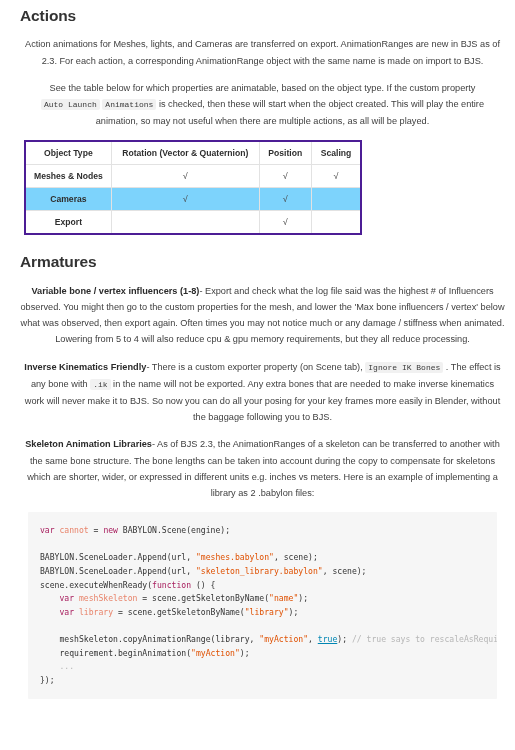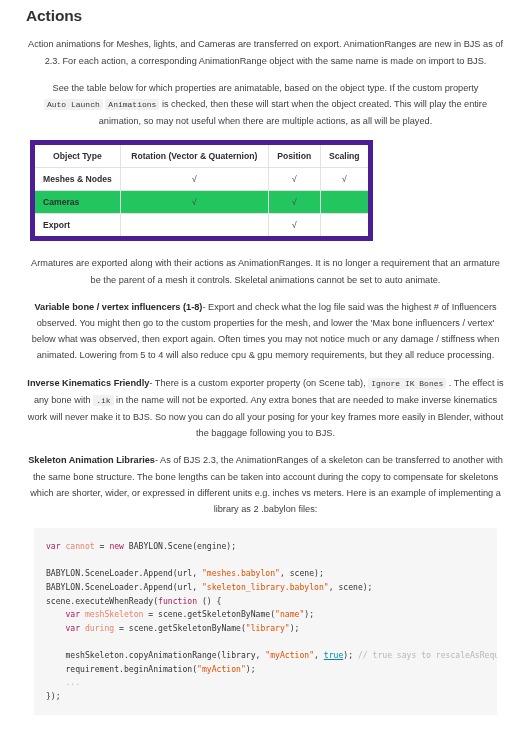--- a/index.html
+++ b/index.html
@@ -9,21 +9,21 @@
   }
   body {
     width: 515px;
     height: 750px;
     overflow: hidden;
     font-family: "Liberation Sans", sans-serif;
     color: #333333;
     -webkit-font-smoothing: antialiased;
   }
   .page {
-    padding: 6px 10px 0 26px;
+    padding: 6px 10px 0 20px;
     box-sizing: border-box;
     width: 515px;
   }
   h2.section-heading {
     font-size: 15.5px;
     line-height: 1.25;
     font-weight: bold;
     color: #333333;
     margin: 0 0 11px 0;
     letter-spacing: -0.1px;
@@ -48,52 +48,52 @@
     font-size: 8px;
     background: #f1f1f1;
     color: #3a3a3a;
     padding: 1px 3px;
     border-radius: 2px;
     white-space: nowrap;
   }
   
   table.prop-table {
     border-collapse: collapse;
-    margin: 2px 0 14px 4px;
+    margin: 2px 0 4px 4px;
     font-size: 8.6px;
-    border: 5px solid #4c1d95;
+    border: 2px solid #4c1d95;
     table-layout: fixed;
   }
   table.prop-table th {
     font-weight: bold;
     color: #2e2e2e;
     text-align: center;
     padding: 6px 8px;
     border: 1px solid #e2e2e2;
     background: #ffffff;
     white-space: nowrap;
   }
   table.prop-table td {
     padding: 6px 8px;
     border: 1px solid #e2e2e2;
     color: #3b3b3b;
     vertical-align: middle;
   }
   table.prop-table td.rowlabel {
     font-weight: bold;
-    text-align: left;
+    text-align: center;
     color: #2e2e2e;
     white-space: nowrap;
   }
   table.prop-table td.mark {
     text-align: center;
     font-size: 9px;
     color: #4a4a4a;
   }
-  table.prop-table tbody tr.striped td { background: #22c55e; }
+  table.prop-table tbody tr.striped td { background: #7dd3fc; }
   table.prop-table tbody tr.plain td { background: #ffffff; }
   .col-type     { width: 86px; }
   .col-rotation { width: 148px; }
   .col-position { width: 52px; }
   .col-scaling  { width: 50px; }
 
   
   pre.codeblock {
     background: #f6f6f6;
     margin: 2px 8px 13px 8px;
@@ -156,41 +156,41 @@
       </tr>
       <tr class="plain">
         <td class="rowlabel">Export</td>
         <td class="mark"></td>
         <td class="mark">√</td>
         <td class="mark"></td>
       </tr>
     </tbody>
   </table>
 
+  <h2 class="section-heading armatures">Armatures</h2>
 
-  <p class="para">Armatures are exported along with their actions as AnimationRanges. It is no longer a requirement that an armature be the parent of a mesh it controls. Skeletal animations cannot be set to auto animate.</p>
 
   <p class="para">
     <span class="bold-lead">Variable bone / vertex influencers (1-8)</span><span>- Export and check what the log file said was the highest # of Influencers observed. You might then go to the custom properties for the mesh, and lower the 'Max bone influencers / vertex' below what was observed, then export again. Often times you may not notice much or any damage / stiffness when animated. Lowering from 5 to 4 will also reduce cpu &amp; gpu memory requirements, but they all reduce processing.</span>
   </p>
 
   <p class="para">
     <span class="bold-lead">Inverse Kinematics Friendly</span><span>- There is a custom exporter property (on Scene tab), </span><code class="inline">Ignore IK Bones</code><span> . The effect is any bone with </span><code class="inline">.ik</code><span> in the name will not be exported. Any extra bones that are needed to make inverse kinematics work will never make it to BJS. So now you can do all your posing for your key frames more easily in Blender, without the baggage following you to BJS.</span>
   </p>
 
   <p class="para">
     <span class="bold-lead">Skeleton Animation Libraries</span><span>- As of BJS 2.3, the AnimationRanges of a skeleton can be transferred to another with the same bone structure. The bone lengths can be taken into account during the copy to compensate for skeletons which are shorter, wider, or expressed in different units e.g. inches vs meters. Here is an example of implementing a library as 2 .babylon files:</span>
   </p>
 
   <pre class="codeblock"><code id="code-content"><span class="tok-kw">var</span><span class="tok-plain"> </span><span class="tok-var">cannot</span><span class="tok-plain"> = </span><span class="tok-kw">new</span><span class="tok-plain"> BABYLON.Scene(engine);</span>
 <span class="tok-plain"></span>
 <span class="tok-plain">BABYLON.SceneLoader.Append(url, </span><span class="tok-str">"meshes.babylon"</span><span class="tok-plain">, scene);</span>
 <span class="tok-plain">BABYLON.SceneLoader.Append(url, </span><span class="tok-str">"skeleton_library.babylon"</span><span class="tok-plain">, scene);</span>
 <span class="tok-plain">scene.executeWhenReady(</span><span class="tok-kw">function</span><span class="tok-plain"> () {</span>
 <span class="tok-plain">    </span><span class="tok-kw">var</span><span class="tok-plain"> </span><span class="tok-var">meshSkeleton</span><span class="tok-plain"> = scene.getSkeletonByName(</span><span class="tok-str">"name"</span><span class="tok-plain">);</span>
-<span class="tok-plain">    </span><span class="tok-kw">var</span><span class="tok-plain"> </span><span class="tok-var">during</span><span class="tok-plain"> = scene.getSkeletonByName(</span><span class="tok-str">"library"</span><span class="tok-plain">);</span>
+<span class="tok-plain">    </span><span class="tok-kw">var</span><span class="tok-plain"> </span><span class="tok-var">library</span><span class="tok-plain"> = scene.getSkeletonByName(</span><span class="tok-str">"library"</span><span class="tok-plain">);</span>
 <span class="tok-plain"></span>
 <span class="tok-plain">    meshSkeleton.copyAnimationRange(library, </span><span class="tok-str">"myAction"</span><span class="tok-plain">, </span><span class="tok-bool">true</span><span class="tok-plain">); </span><span class="tok-comment">// true says to rescaleAsRequired</span>
 <span class="tok-plain">    requirement.beginAnimation(</span><span class="tok-str">"myAction"</span><span class="tok-plain">);</span>
 <span class="tok-plain">    </span><span class="tok-comment">...</span>
 <span class="tok-plain">});</span></code></pre>
 
 </div>
 
 </body></html>

